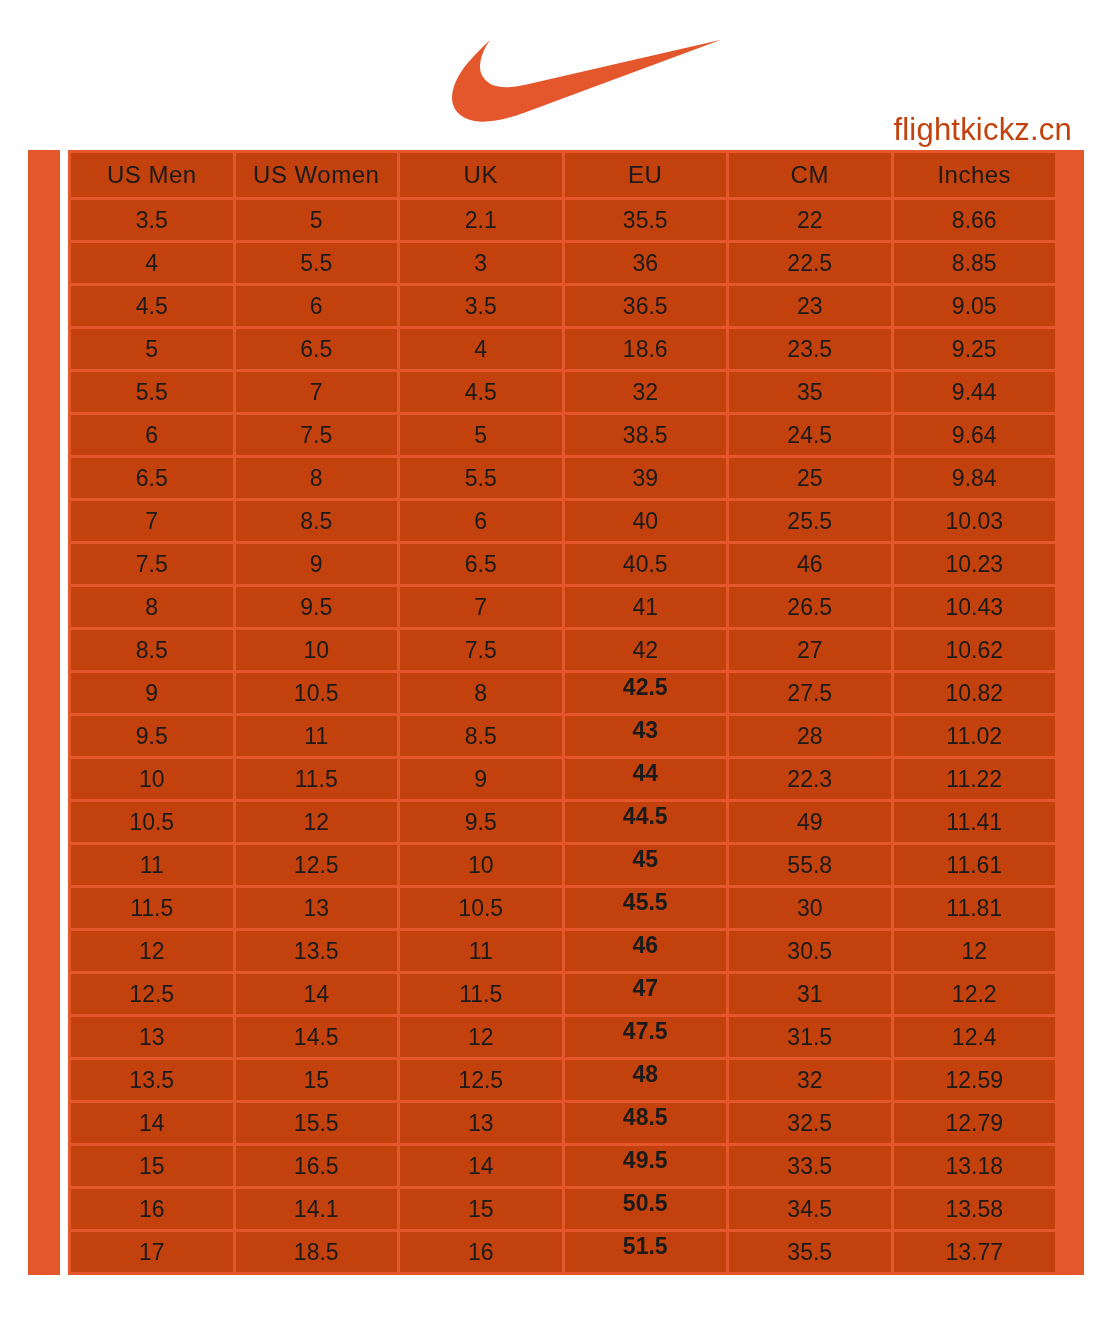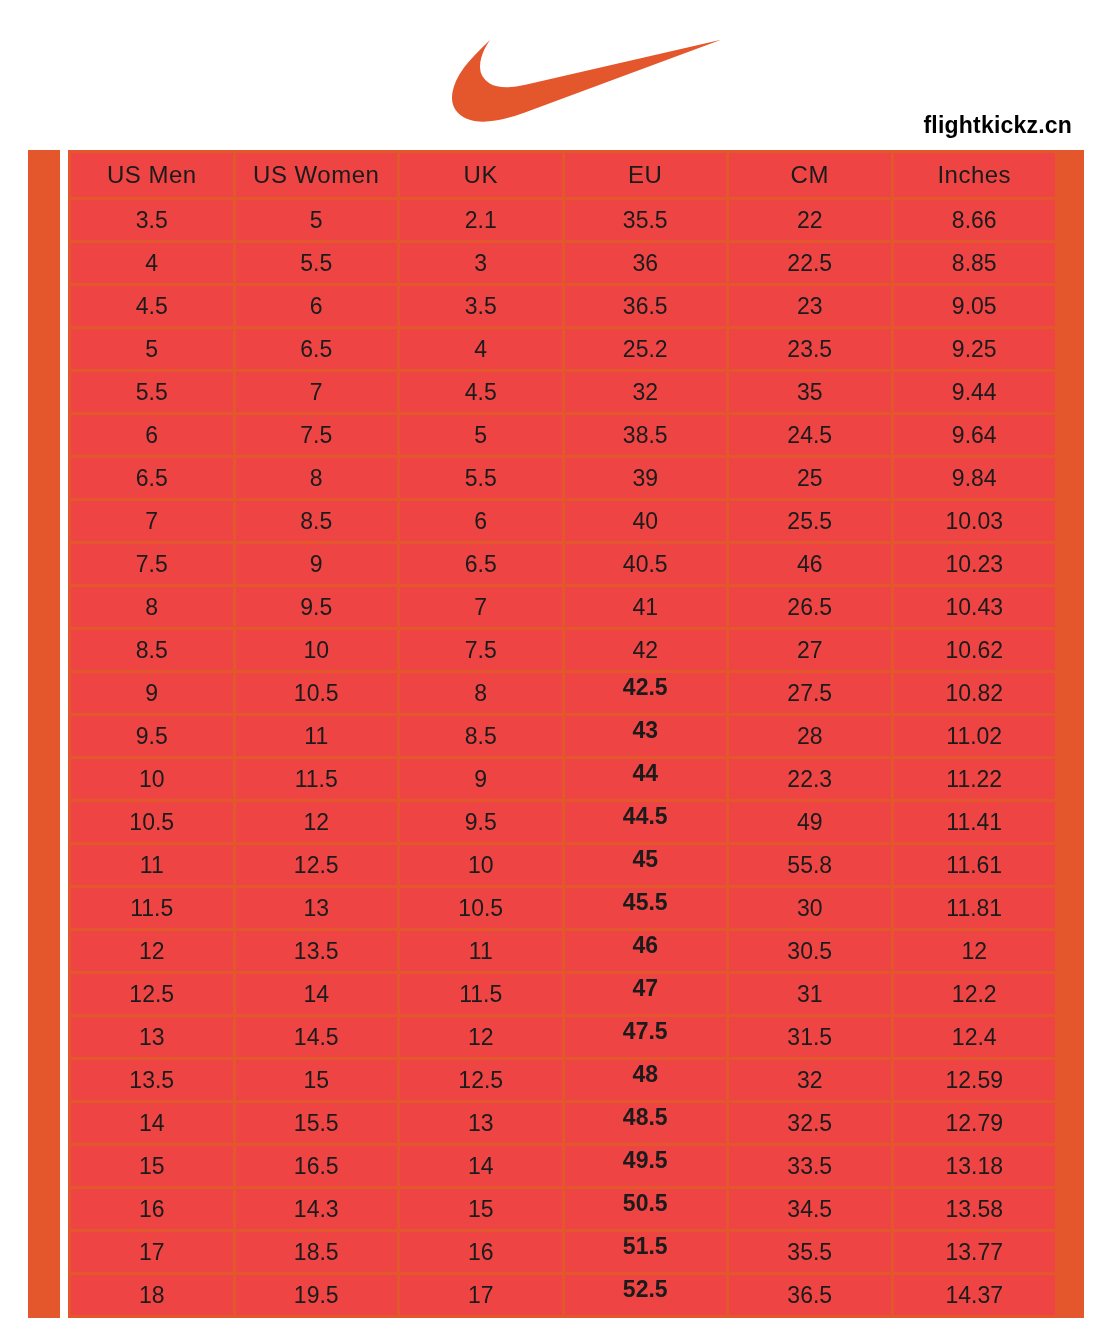--- a/index.html
+++ b/index.html
@@ -26,24 +26,24 @@
     width: 272px;
     height: 96px;
     color: var(--accent);
   }
   .logo-wrap svg { width: 100%; height: 100%; display: block; }
 
   .watermark {
     position: absolute;
     top: 112px;
     right: 28px;
-    font-size: 23px;
-    font-weight: 700;
+    font-size: 31px;
+    font-weight: 400;
     letter-spacing: 0.2px;
-    color: #000000;
+    color: #c2410c;
   }
 
   .table-zone {
     position: absolute;
     left: 28px;
     top: 150px;
     width: 1056px;
     display: flex;
     align-items: stretch;
   }
@@ -52,21 +52,21 @@
     background: var(--accent);
     flex: 0 0 auto;
   }
   .side-strip.left  { width: 32px; margin-right: 8px; }
   .side-strip.right { width: 26px; }
 
   table.size-table {
     border-collapse: collapse;
     table-layout: fixed;
     width: 990px;
-    background: #ef4444;
+    background: #c2410c;
   }
   .size-table th,
   .size-table td {
     border: 3px solid var(--accent);
     text-align: center;
     vertical-align: middle;
     color: var(--text);
     padding: 0;
     overflow: hidden;
   }
@@ -137,21 +137,21 @@
             <td>6</td>
             <td>3.5</td>
             <td>36.5</td>
             <td>23</td>
             <td>9.05</td>
           </tr>
           <tr>
             <td>5</td>
             <td>6.5</td>
             <td>4</td>
-            <td>25.2</td>
+            <td>18.6</td>
             <td>23.5</td>
             <td>9.25</td>
           </tr>
           <tr>
             <td>5.5</td>
             <td>7</td>
             <td>4.5</td>
             <td>32</td>
             <td>35</td>
             <td>9.44</td>
@@ -295,41 +295,33 @@
           <tr>
             <td>15</td>
             <td>16.5</td>
             <td>14</td>
             <td class="eu-raised">49.5</td>
             <td>33.5</td>
             <td>13.18</td>
           </tr>
           <tr>
             <td>16</td>
-            <td>14.3</td>
+            <td>14.1</td>
             <td>15</td>
             <td class="eu-raised">50.5</td>
             <td>34.5</td>
             <td>13.58</td>
           </tr>
           <tr>
             <td>17</td>
             <td>18.5</td>
             <td>16</td>
             <td class="eu-raised">51.5</td>
             <td>35.5</td>
             <td>13.77</td>
           </tr>
-          <tr>
-            <td>18</td>
-            <td>19.5</td>
-            <td>17</td>
-            <td class="eu-raised">52.5</td>
-            <td>36.5</td>
-            <td>14.37</td>
-          </tr>
         </tbody>
     </table>
 
     <div class="side-strip right"></div>
   </div>
 
 </div>
 
 </body></html>

